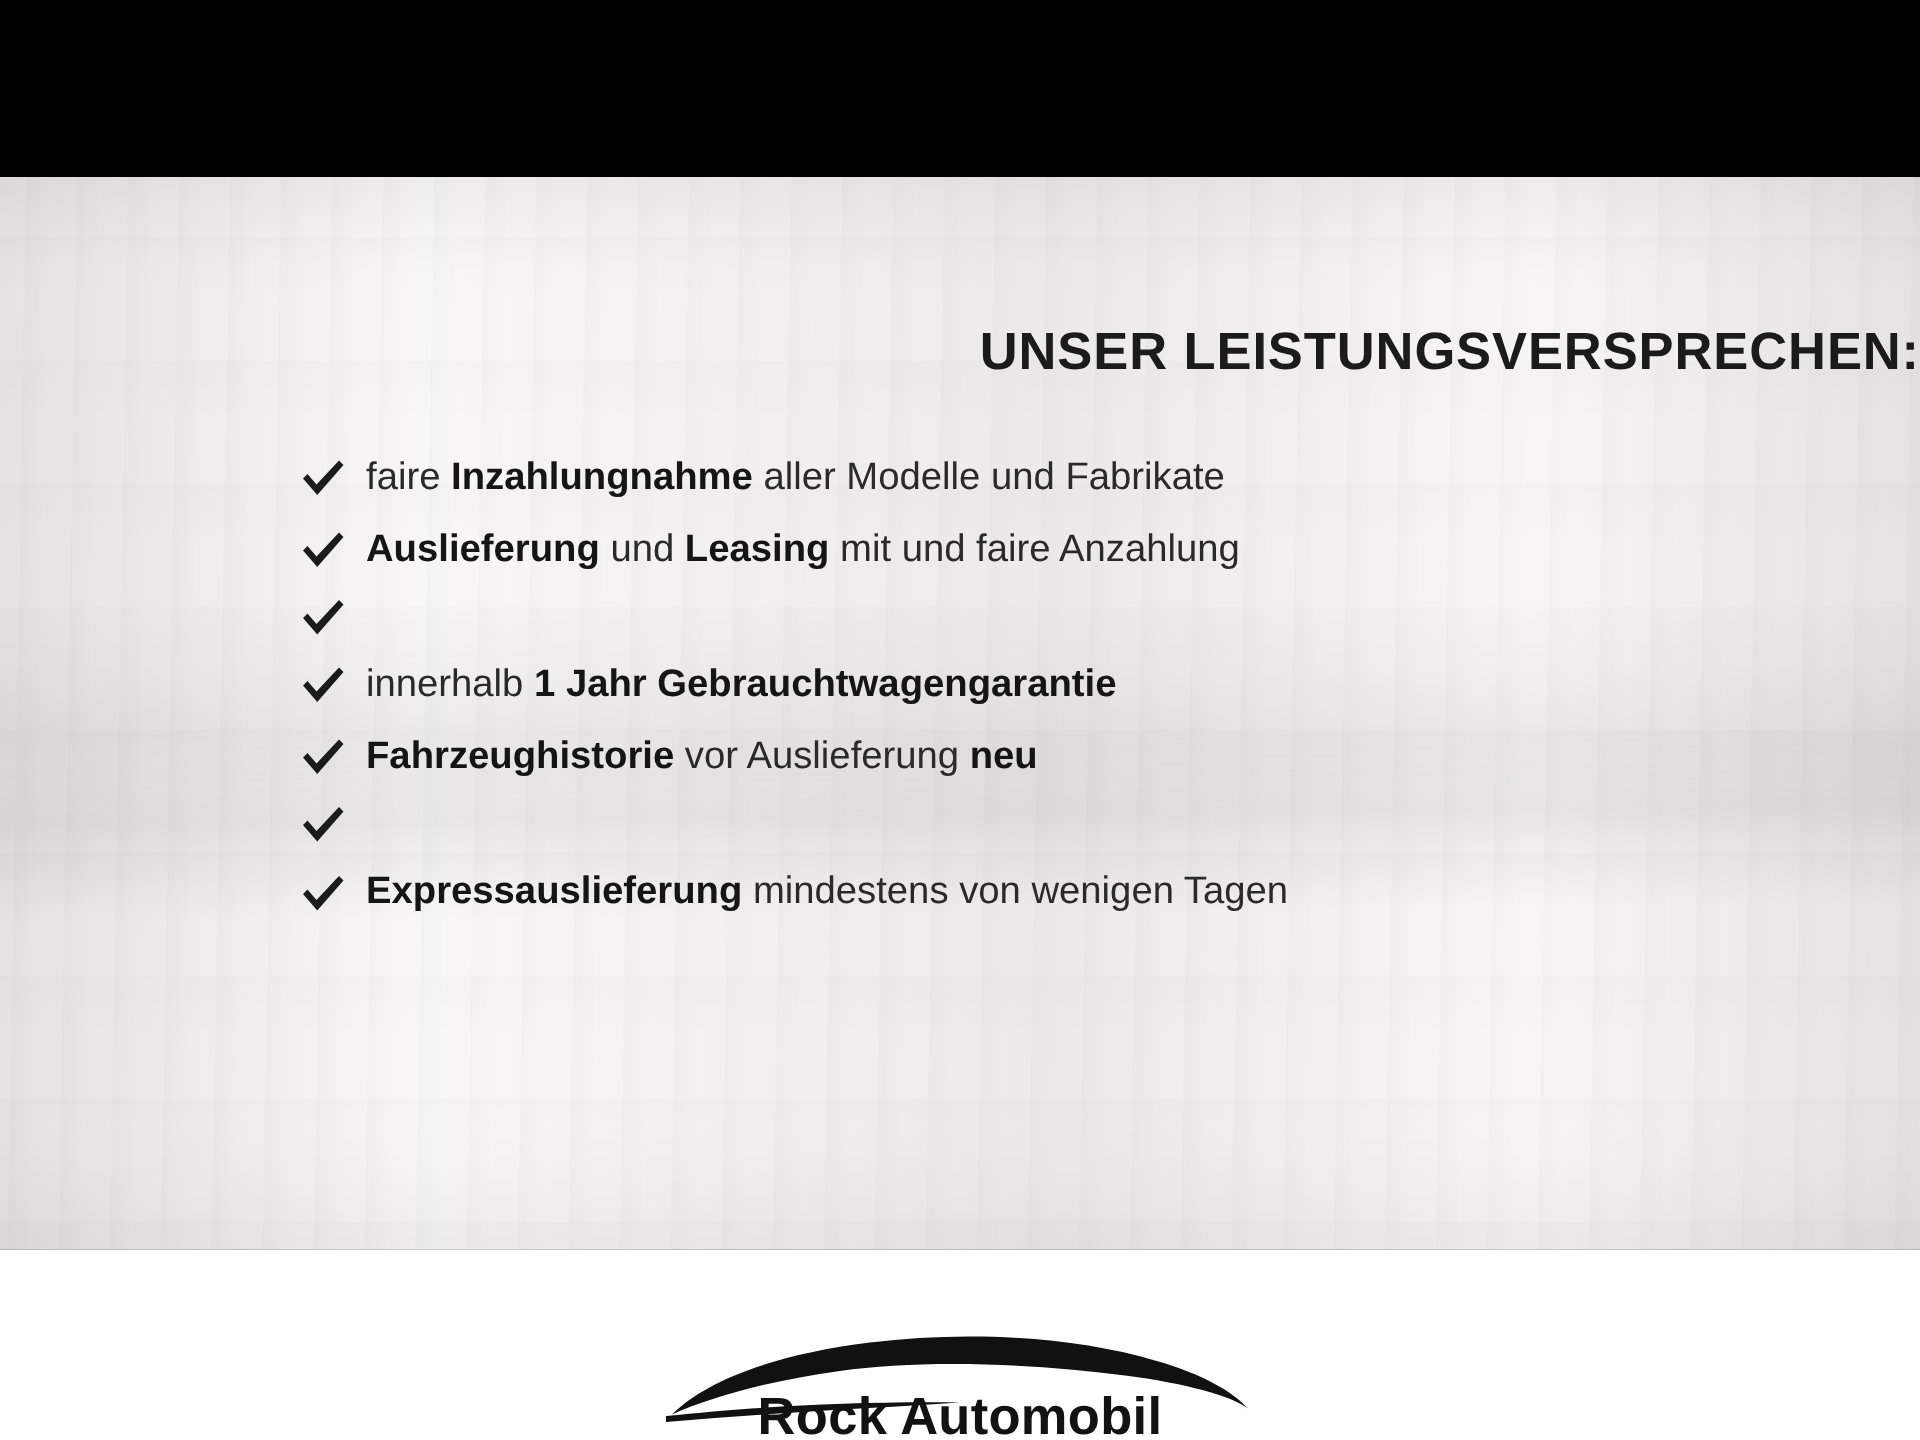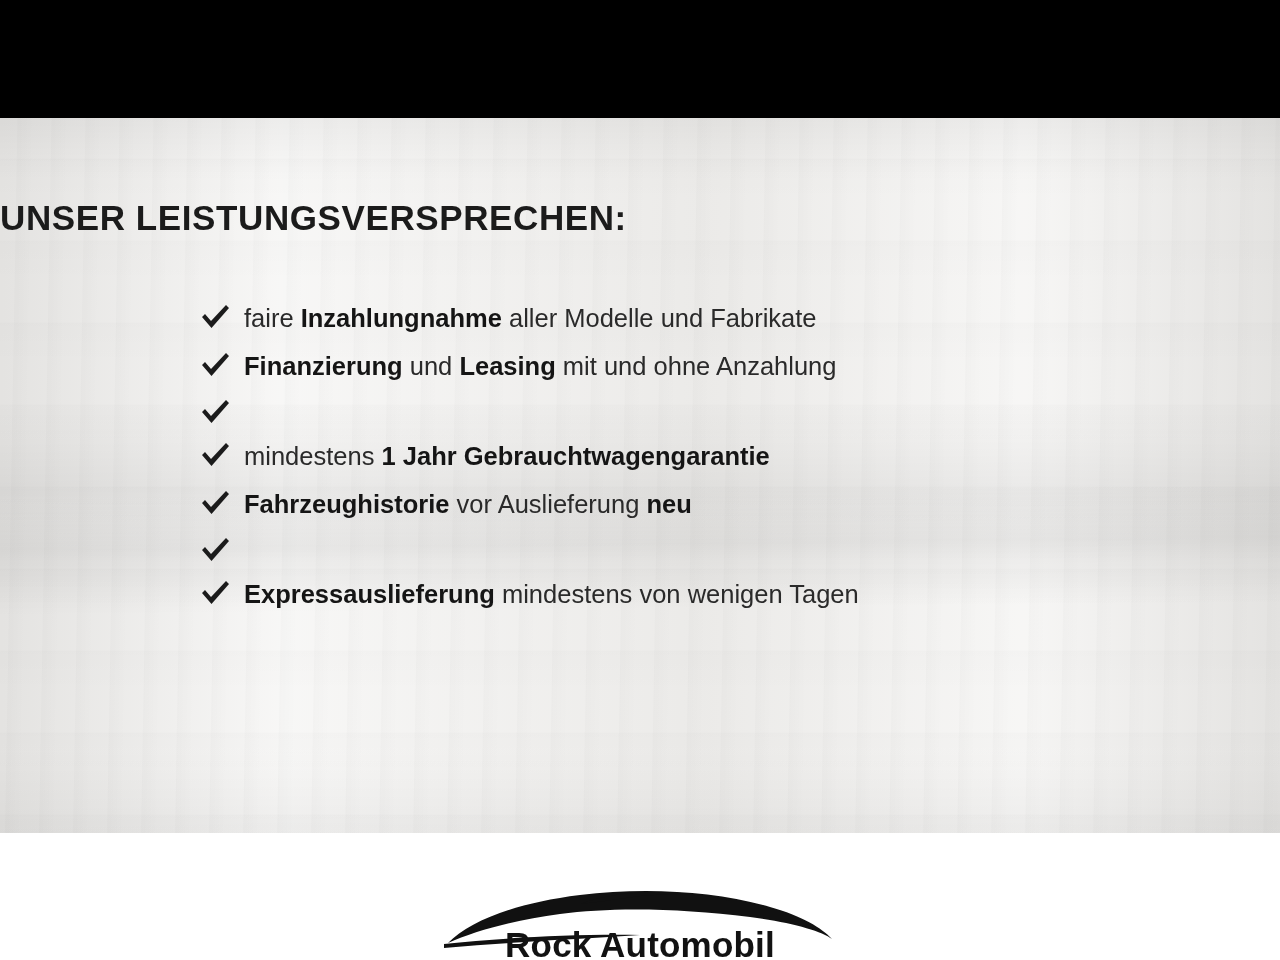--- a/index.html
+++ b/index.html
@@ -57,39 +57,39 @@
     top: 52%;
     width: 110%;
     height: 120px;
     background: linear-gradient(180deg, rgba(0,0,0,0.0) 0%, rgba(0,0,0,0.055) 45%, rgba(0,0,0,0.0) 100%);
     transform: rotate(-0.6deg);
     pointer-events: none;
   }
   .headline {
     position: absolute;
     left: 0;
-    top: 80px;
-    width: 1280px;
-    text-align: left;
+    top: 97px;
+    width: 1280px;
+    text-align: right;
     font-size: 35px;
     font-weight: bold;
     letter-spacing: 0.6px;
     color: #1b1b1b;
     z-index: 3;
   }
   .list {
     position: absolute;
     left: 200px;
     top: 185px;
     width: 900px;
     z-index: 3;
   }
   .row {
     display: flex;
-    align-items: flex-start;
+    align-items: center;
     margin-bottom: 17px;
     white-space: nowrap;
   }
   .check {
     width: 44px;
     flex: 0 0 44px;
     color: #1b1b1b;
     font-size: 30px;
     line-height: 1;
     font-weight: bold;
@@ -168,36 +168,36 @@
             </svg>
           </span>
           <span class="txt"><span>faire </span><b>Inzahlungnahme</b><span> aller Modelle und Fabrikate</span></span>
         </div>
         <div class="row">
           <span class="check">
             <svg width="30" height="26" viewBox="0 0 30 26" xmlns="http://www.w3.org/2000/svg">
               <path d="M2 13 L5 10 L11 17 L26 1 L29 4 L11.5 24 Z" fill="#1b1b1b"></path>
             </svg>
           </span>
-          <span class="txt"><b>Finanzierung</b><span> und </span><b>Leasing</b><span> mit und ohne Anzahlung</span></span>
-        </div>
-        <div class="row">
-          <span class="check">
-            <svg width="30" height="26" viewBox="0 0 30 26" xmlns="http://www.w3.org/2000/svg">
-              <path d="M2 13 L5 10 L11 17 L26 1 L29 4 L11.5 24 Z" fill="#1b1b1b"></path>
-            </svg>
-          </span>
-        </div>
-        <div class="row">
-          <span class="check">
-            <svg width="30" height="26" viewBox="0 0 30 26" xmlns="http://www.w3.org/2000/svg">
-              <path d="M2 13 L5 10 L11 17 L26 1 L29 4 L11.5 24 Z" fill="#1b1b1b"></path>
-            </svg>
-          </span>
-          <span class="txt"><span>mindestens </span><b>1 Jahr Gebrauchtwagengarantie</b></span>
+          <span class="txt"><b>Auslieferung</b><span> und </span><b>Leasing</b><span> mit und faire Anzahlung</span></span>
+        </div>
+        <div class="row">
+          <span class="check">
+            <svg width="30" height="26" viewBox="0 0 30 26" xmlns="http://www.w3.org/2000/svg">
+              <path d="M2 13 L5 10 L11 17 L26 1 L29 4 L11.5 24 Z" fill="#1b1b1b"></path>
+            </svg>
+          </span>
+        </div>
+        <div class="row">
+          <span class="check">
+            <svg width="30" height="26" viewBox="0 0 30 26" xmlns="http://www.w3.org/2000/svg">
+              <path d="M2 13 L5 10 L11 17 L26 1 L29 4 L11.5 24 Z" fill="#1b1b1b"></path>
+            </svg>
+          </span>
+          <span class="txt"><span>innerhalb </span><b>1 Jahr Gebrauchtwagengarantie</b></span>
         </div>
         <div class="row">
           <span class="check">
             <svg width="30" height="26" viewBox="0 0 30 26" xmlns="http://www.w3.org/2000/svg">
               <path d="M2 13 L5 10 L11 17 L26 1 L29 4 L11.5 24 Z" fill="#1b1b1b"></path>
             </svg>
           </span>
           <span class="txt"><b>Fahrzeughistorie</b><span> vor Auslieferung </span><b>neu</b></span>
         </div>
         <div class="row">

